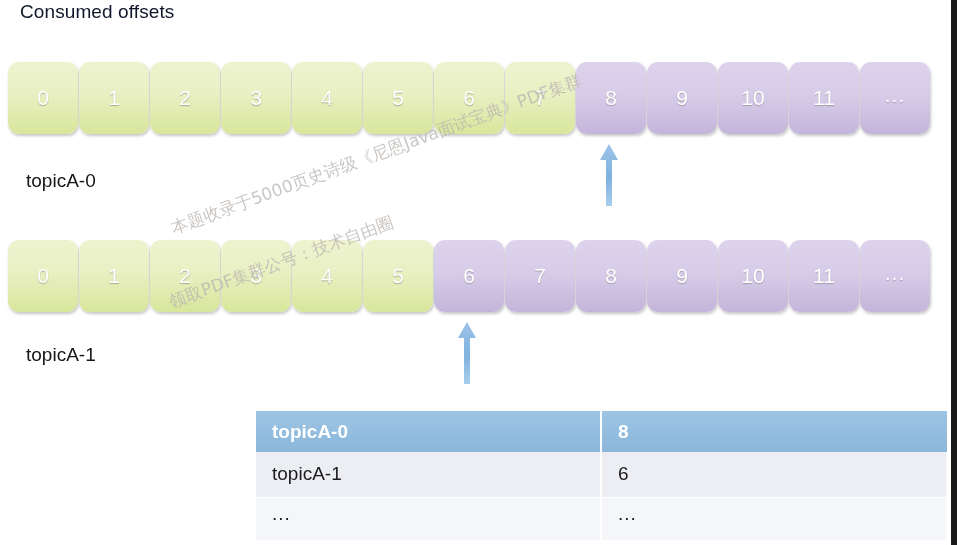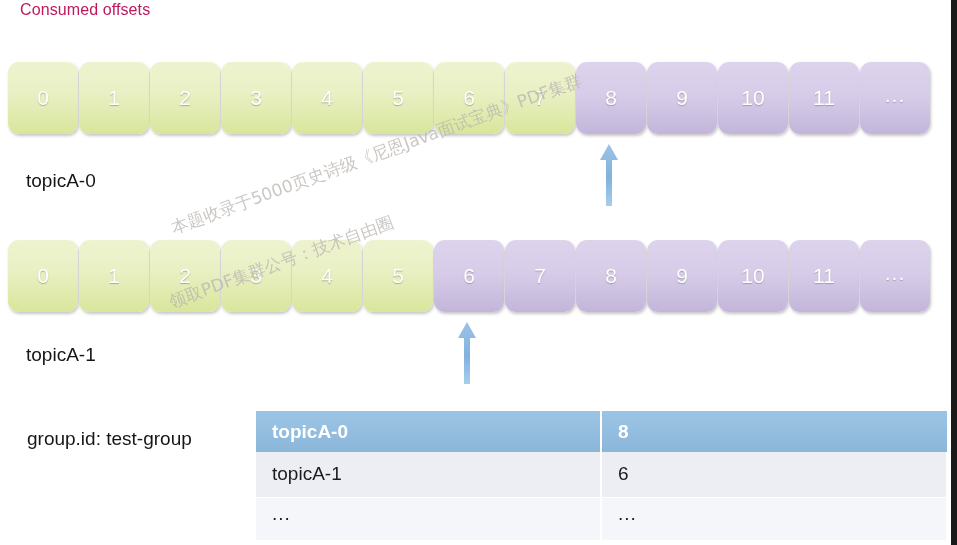--- a/index.html
+++ b/index.html
@@ -18,22 +18,22 @@
     overflow: hidden;
     border-right: 6px solid #1a1a1a;
     box-sizing: border-box;
   }
 
   
   #title {
     position: absolute;
     left: 20px;
     top: 1px;
-    font-size: 16px;
-    color: #be185d;
+    font-size: 19px;
+    color: #0f172a;
     letter-spacing: 0.1px;
     white-space: nowrap;
   }
 
   
   .row {
     position: absolute;
     display: flex;
     gap: 1px;
     height: 72px;
@@ -189,21 +189,20 @@
       <div class="cell purple">8</div>
       <div class="cell purple">9</div>
       <div class="cell purple">10</div>
       <div class="cell purple">11</div>
       <div class="cell purple">
         <span class="ellip">...</span>
       </div>
     </div>
   <div class="row-label" id="label-row-1">topicA-1</div>
 
-  <div class="row-label" id="label-group">group.id: test-group</div>
 
   <svg class="arrow" id="arrow-0" viewBox="0 0 24 62">
     <defs>
       <linearGradient id="agrad0" x1="0" y1="0" x2="0" y2="1">
         <stop offset="0%" stop-color="#9cc3e8"></stop>
         <stop offset="55%" stop-color="#7fb2de"></stop>
         <stop offset="100%" stop-color="#a8cdec"></stop>
       </linearGradient>
     </defs>
     <polygon points="12,0 21,16 15,16 15,62 9,62 9,16 3,16" fill="url(#agrad0)"></polygon>

